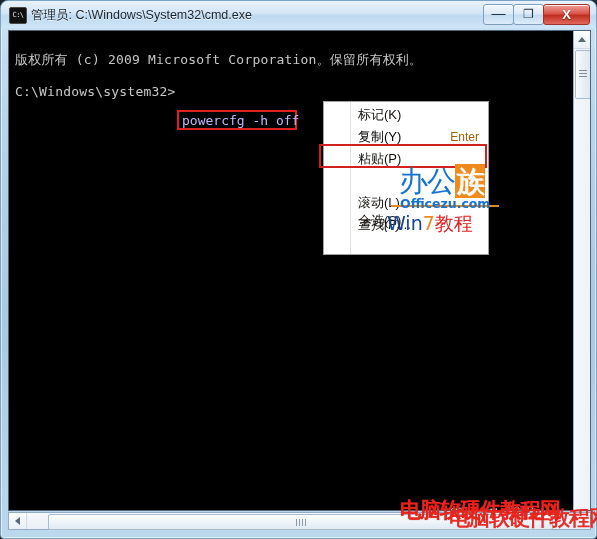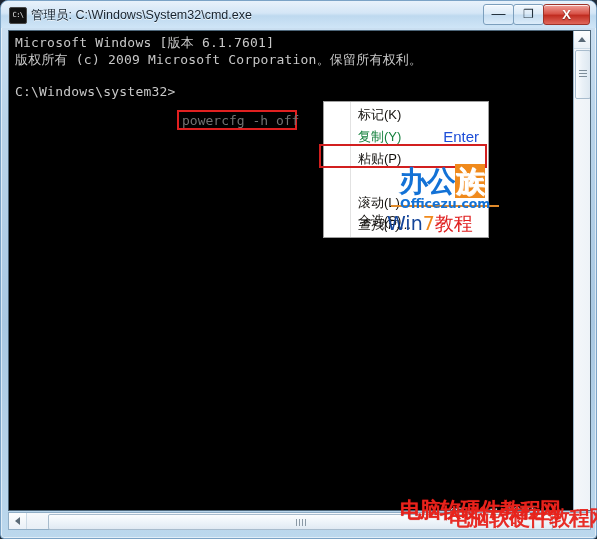--- a/index.html
+++ b/index.html
@@ -90,21 +90,21 @@
   #line1{top:4px;}
   #line2{top:21px;}
   #line3{top:53px;text-align:right;}
   #cmd-highlight{
     position:absolute;left:168px;top:79px;width:120px;height:20px;
     border:2px solid #e02020;box-sizing:border-box;
   }
   #cmd-text{
     position:absolute;left:173px;top:82px;
     font-family:"DejaVu Sans Mono","Liberation Mono", monospace;
-    font-size:13px;line-height:15px;color:#737373;white-space:pre;
+    font-size:13px;line-height:15px;color:#c4b5fd;white-space:pre;
   }
 
   
   #console-wm{
     position:absolute;left:430px;top:472px;
     font-family:"DejaVu Serif", serif;
     font-style:italic;font-size:15px;
     color:rgba(255,255,255,.82);
     transform:rotate(-4deg);
     white-space:nowrap;
@@ -159,59 +159,59 @@
     background:linear-gradient(180deg,#fdfefe 0%,#eff5fa 45%,#e0eaf3 100%);
     border:1px solid #a8bccd;border-radius:2px;
   }
   #hs-thumb .grip{
     position:absolute;left:50%;top:4px;margin-left:-5px;width:1px;height:7px;
     background:#8b9aa6;box-shadow:3px 0 0 #8b9aa6,6px 0 0 #8b9aa6,9px 0 0 #8b9aa6;
   }
 
   
   #ctxmenu{
-    position:absolute;left:322px;top:100px;width:166px;height:137px;
+    position:absolute;left:322px;top:100px;width:166px;height:154px;
     background:#ffffff;
     border:1px solid #a0a0a0;
     box-shadow:2px 2px 5px rgba(0,0,0,.4);
     box-sizing:border-box;
     overflow:hidden;
   }
   #ctx-gutter{
     position:absolute;left:0;top:0;width:26px;height:100%;
     background:#ffffff;border-right:1px solid #e2e2e2;
   }
   .ctxitem{
     position:absolute;left:1px;width:163px;height:22px;
     font-size:13px;line-height:22px;color:#12100d;
   }
   .ctxitem .lbl{position:absolute;left:33px;top:0;white-space:nowrap;}
-  .ctxitem .accel{position:absolute;right:9px;top:0;color:#1d4ed8;font-size:15px;}
-  .ctxitem.disabled .lbl{color:#15803d;}
+  .ctxitem .accel{position:absolute;right:9px;top:0;color:#a16207;font-size:12px;}
+  .ctxitem.disabled .lbl{color:#000000;}
   #ctx-0{top:2px;}
   #ctx-1{top:24px;}
   #ctx-2{top:46px;}
   #ctx-3{top:60px;margin-top:48px;}
   #ctx-4{top:90px;}
   #ctx-5{top:112px;font-style:italic;}
 
   #paste-highlight{
     position:absolute;left:318px;top:143px;width:168px;height:24px;
     border:2px solid #d21f1f;box-sizing:border-box;
   }
 
   
   #wm-box{
     position:absolute;left:398px;top:165px;width:100px;height:70px;
     pointer-events:none;
   }
   #wm-main{
     position:absolute;left:0;top:0;
     font-family:"DejaVu Sans", sans-serif;
-    font-weight:bold;font-size:29px;line-height:30px;
+    font-weight:normal;font-size:29px;line-height:30px;
     color:#1372d6;letter-spacing:-1px;white-space:nowrap;
     text-shadow:1px 1px 0 rgba(255,255,255,.9);
   }
   #wm-main .hl{
     background:#f08a1c;color:#ffffff;padding:0 1px;
   }
   #wm-sub{
     position:absolute;left:1px;top:31px;
     font-family:"DejaVu Sans", sans-serif;
     font-weight:bold;font-size:12.5px;line-height:14px;
@@ -262,21 +262,20 @@
         <span class="glyph">❐</span>
       </div>
       <div class="winbtn" id="btn-close">
         <span class="glyph">X</span>
       </div>
     </div>
 
     <div id="client">
 
       <div id="console">
-        <div class="cline" id="line1">Microsoft Windows [版本 6.1.7601]</div>
         <div class="cline" id="line2">版权所有 (c) 2009 Microsoft Corporation。保留所有权利。</div>
         <div class="cline" id="line3">C:\Windows\system32&gt;</div>
 
         <div id="cmd-highlight"></div>
         <div id="cmd-text">powercfg -h off</div>
 
         <div id="console-wm">officezu.com</div>
 
       </div>
 

